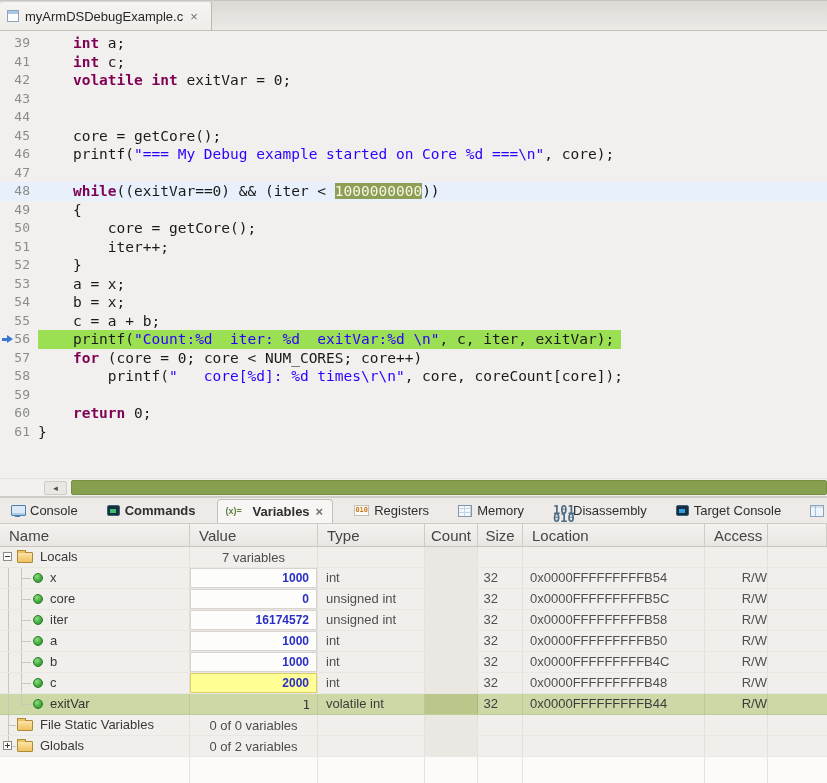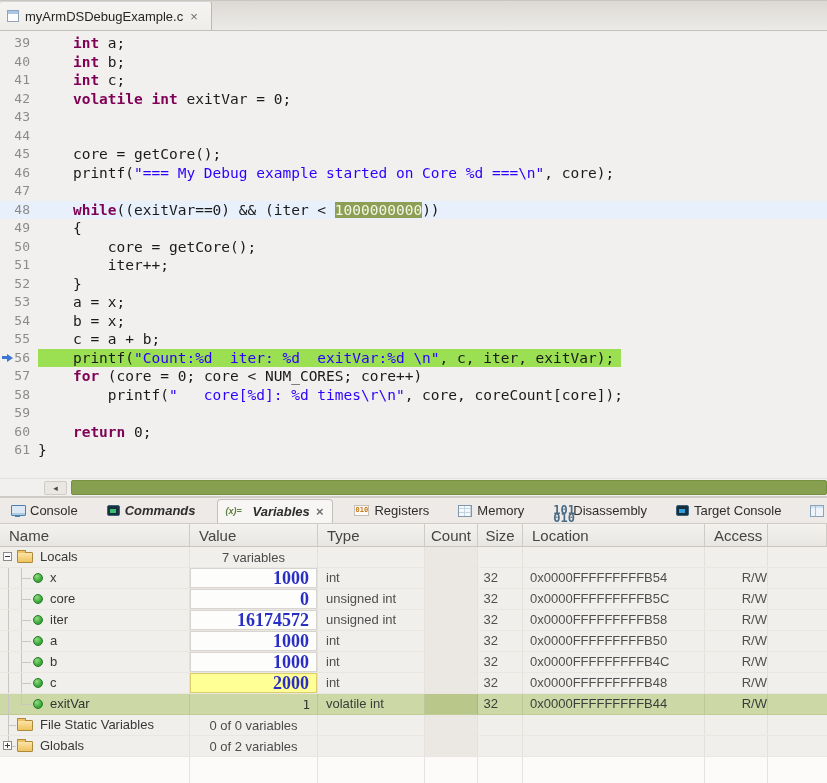--- a/index.html
+++ b/index.html
@@ -31,21 +31,21 @@
   .editor-hscroll { height:18px; flex:none; position:relative; background:#f2f0ee; border-top:1px solid #e3e0dc; }
   .hs-left-btn { position:absolute; left:44px; top:2px; width:23px; height:14px; background:#eae7e3; border:1px solid #cfcbc5; border-radius:2px; display:flex; align-items:center; justify-content:center; font-size:9px; color:#4a4a4a; }
   .hs-thumb { position:absolute; left:71px; right:0; top:1px; height:15px; background:#87a050; border:1px solid #75913f; border-radius:2px; }
 
   .sash { height:2px; background:#cfccc7; }
 
   
   .bottom-pane { height:286px; display:flex; flex-direction:column; background:#f0eeeb; }
   .view-tabbar { height:26px; flex:none; background:#edeae7; border-bottom:1px solid #cfcbc6; display:flex; align-items:flex-end; padding-left:3px; overflow:hidden;gap:13px; }
   .vtab { height:25px; display:flex; align-items:center; gap:5px; padding:0 8px; font-size:13px; color:#2e2e2e; flex:none; }
-  .vtab.bold { font-weight:bold;font-style:italic; }
+  .vtab.bold { font-weight:bold; }
   .vtab.selected { background:#f8f6f4; border:1px solid #c3bfb9; border-bottom:1px solid #f8f6f4; border-radius:4px 4px 0 0; margin-bottom:-1px; }
 
   
   .vicon { flex:none; position:relative; display:inline-block; }
   .icon-console { width:14px; height:12px; }
   .icon-console::before { content:""; position:absolute; left:0; top:0; width:13px; height:9px; background:#dce9f5; border:1px solid #4d7fae; border-radius:1px; box-shadow:inset 0 -2px 0 #aecbe4; }
   .icon-console::after { content:""; position:absolute; left:4px; bottom:0; width:5px; height:2px; background:#4d7fae; }
   .icon-commands { width:13px; height:11px; background:#16303f; border:1px solid #3d6277; border-radius:2px; }
   .icon-commands::before { content:""; position:absolute; left:2px; top:3px; width:6px; height:4px; background:#39c06e; }
   .icon-variables { width:22px; height:11px; font-size:9px; font-weight:bold; color:#5d7f3f; line-height:11px; }
@@ -69,21 +69,21 @@
 
   
   .grid-body { flex:none; }
   .grow { height:21px; display:flex; background:#f1efec; border-bottom:1px solid #eae7e3; font-size:13px; color:#383838; }
   .grow > div { border-right:1px solid #e4e1dc; position:relative; overflow:hidden; }
   .cn { display:block; }
   .cn .label { position:absolute; top:0; line-height:20px; white-space:nowrap; }
   .cv { }
   .vbox { position:absolute; inset:0; background:#fdfdfc; border:1px solid #d8d4cf; display:flex; align-items:center; justify-content:flex-end; padding-right:7px; }
   .vbox.changed { background:#ffff96; border-color:#dcce6c; }
-  .vnum { color:#2a2fc4; font-weight:bold; font-size:18px; font-family:Liberation Serif, serif; }
+  .vnum { color:#2a2fc4; font-weight:bold; font-size:12px; font-family:Liberation Sans, sans-serif; }
   .vsummary { position:absolute; inset:0; display:flex; align-items:center; justify-content:center; color:#4c4c4c; }
   .vsel { position:absolute; inset:0; display:flex; align-items:center; justify-content:flex-end; padding-right:7px; color:#353535; font-family:"DejaVu Sans Mono","Liberation Mono",monospace; font-size:12.5px; }
   .ct,.cl,.ca { color:#4f4f4f; }
   .ct { padding-left:8px; line-height:20px; } .cl { padding-left:7px; line-height:20px; } .ca { padding-left:7px; line-height:20px;text-align:right; }
   .cs { color:#4f4f4f; text-align:right; padding-right:24px; line-height:20px; }
   .cc { background:#ebe8e4; }
 
   .grow.sel { background:#ccd8a5; border-bottom-color:#bfcc95; color:#333; }
   .grow.sel > div { border-right-color:rgba(0,0,0,0.07); }
   .grow.sel .cc { background:#b9c88a; }
@@ -114,21 +114,20 @@
   <div class="editor-pane">
     <div class="editor-tabbar">
       <div class="editor-tab">
         <span class="file-icon"></span>
         <span class="title">myArmDSDebugExample.c</span>
         <span class="tab-close">×</span>
       </div>
     </div>
     <div class="code-wrap" id="code-area">
         <div class="code-line"><span class="gutter">39</span><span class="code-text"><span class="tok-p">    </span><span class="tok-k">int</span><span class="tok-p"> a;</span></span></div>
-        <div class="code-line"><span class="gutter">40</span><span class="code-text"><span class="tok-p">    </span><span class="tok-k">int</span><span class="tok-p"> b;</span></span></div>
         <div class="code-line"><span class="gutter">41</span><span class="code-text"><span class="tok-p">    </span><span class="tok-k">int</span><span class="tok-p"> c;</span></span></div>
         <div class="code-line"><span class="gutter">42</span><span class="code-text"><span class="tok-p">    </span><span class="tok-k">volatile</span><span class="tok-p"> </span><span class="tok-k">int</span><span class="tok-p"> exitVar = 0;</span></span></div>
         <div class="code-line"><span class="gutter">43</span><span class="code-text"></span></div>
         <div class="code-line"><span class="gutter">44</span><span class="code-text"></span></div>
         <div class="code-line"><span class="gutter">45</span><span class="code-text"><span class="tok-p">    core = getCore();</span></span></div>
         <div class="code-line"><span class="gutter">46</span><span class="code-text"><span class="tok-p">    printf(</span><span class="tok-s">"=== My Debug example started on Core %d ===\n"</span><span class="tok-p">, core);</span></span></div>
         <div class="code-line"><span class="gutter">47</span><span class="code-text"></span></div>
         <div class="code-line bg-blue"><span class="gutter">48</span><span class="code-text"><span class="tok-p">    </span><span class="tok-k">while</span><span class="tok-p">((exitVar==0) &amp;&amp; (iter &lt; </span><span class="tok-hl">1000000000</span><span class="tok-p">))</span></span></div>
         <div class="code-line"><span class="gutter">49</span><span class="code-text"><span class="tok-p">    {</span></span></div>
         <div class="code-line"><span class="gutter">50</span><span class="code-text"><span class="tok-p">        core = getCore();</span></span></div>

